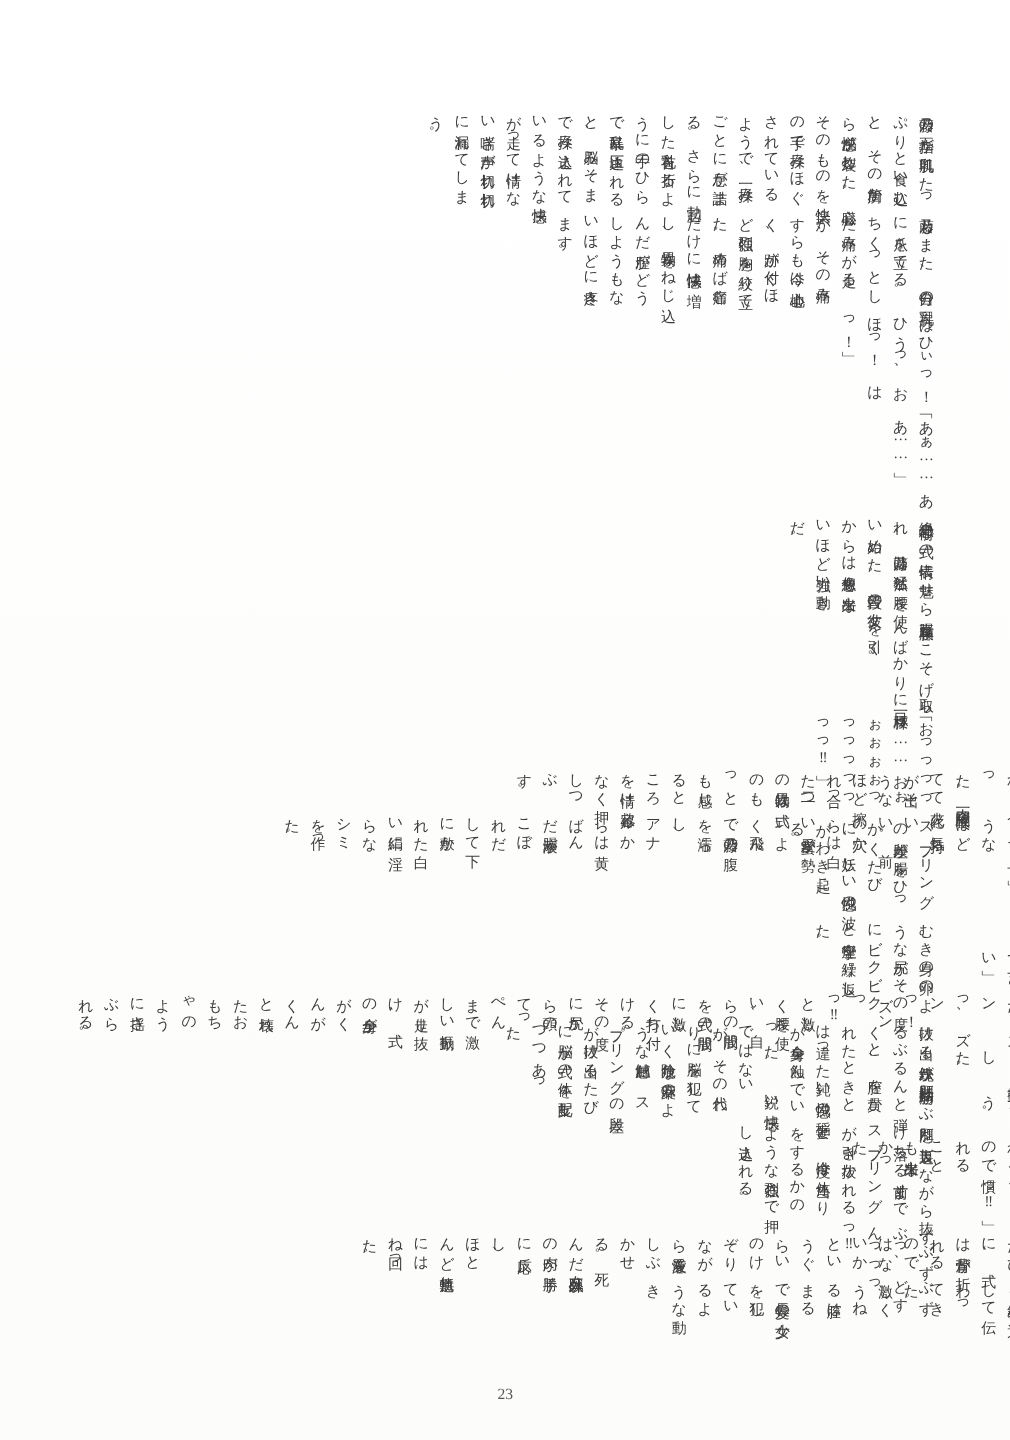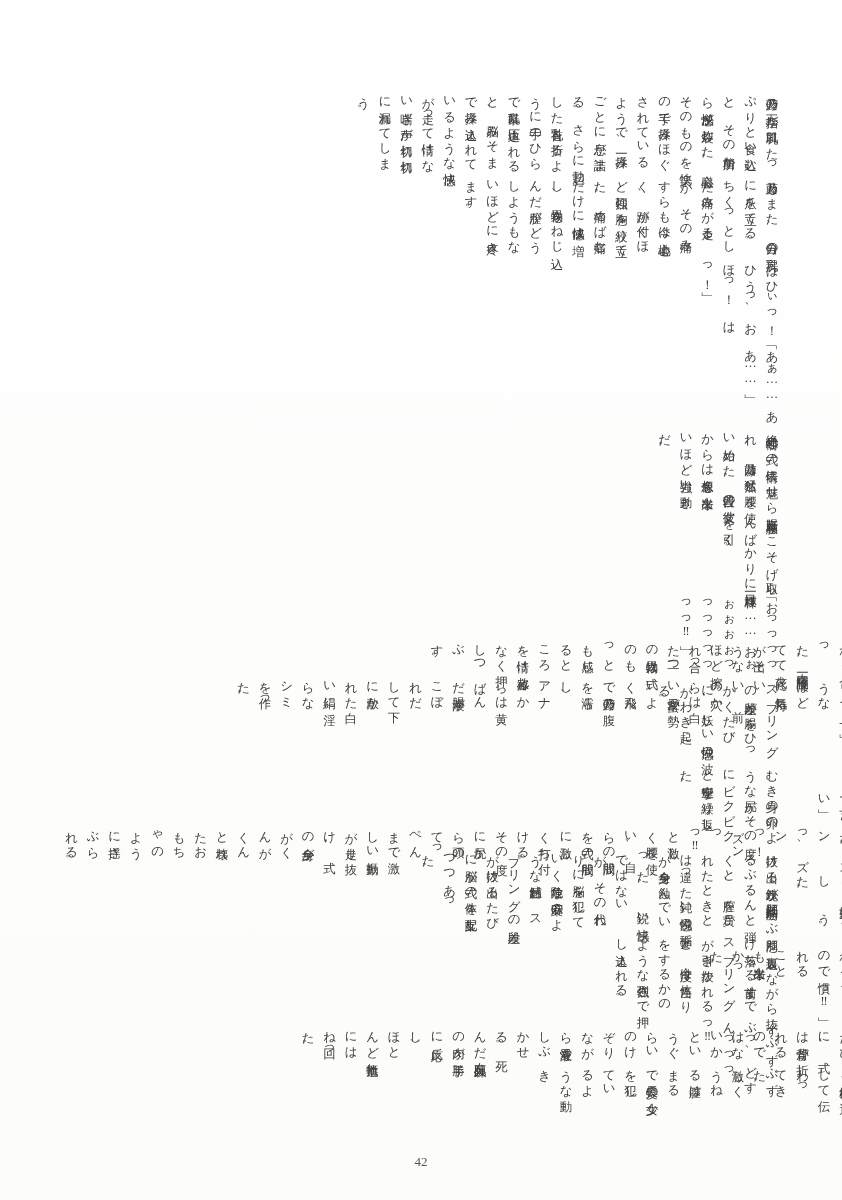--- a/index.html
+++ b/index.html
@@ -120,14 +120,14 @@
       <p class="col">体が揺れるたびに子宮内に埋まったままの鉄骨もまた激しく振動した。</p>
       <p class="col">狭い肉壷の中で暴れ回ると子宮頸部が鉄骨に強く押しつぶされてしまう。</p>
       <p class="col">全く予期しないタイミングに毎回違った力加減で責め立てられるので慣れることも出来なかった。</p>
       <p class="col">「きひっ‼　はっう、あぉっ、あぅぅっっっ‼」</p>
       <p class="col">スプリングに子宮の性感帯Ｐスポットを押されるたびに、式は背骨が折れるのではないかというぐらいのけぞりながら愛液をしぶかせる。死んだ左腕以外の肉が勝手に反応し、ほとんど無軌道にはね回った。</p>
       <p class="col">式のダイナミックな肉体の蠢きは挿入している藤乃にも鉄棒を通して伝わってきた。　激しくうねる膣はまるで長髪の少女を犯しているような動き</p>
     </div>
 
   </div>
 
-  <div class="page-number">42</div>
+  <div class="page-number">23</div>
 </div>
 
 </body></html>

